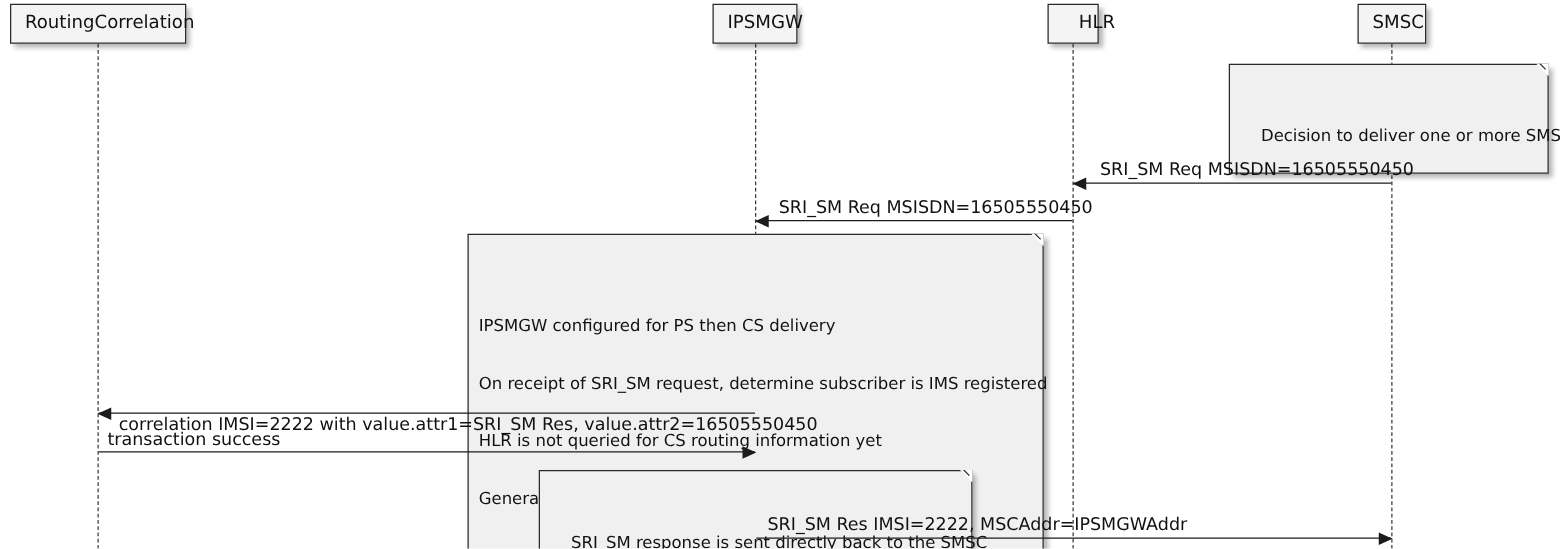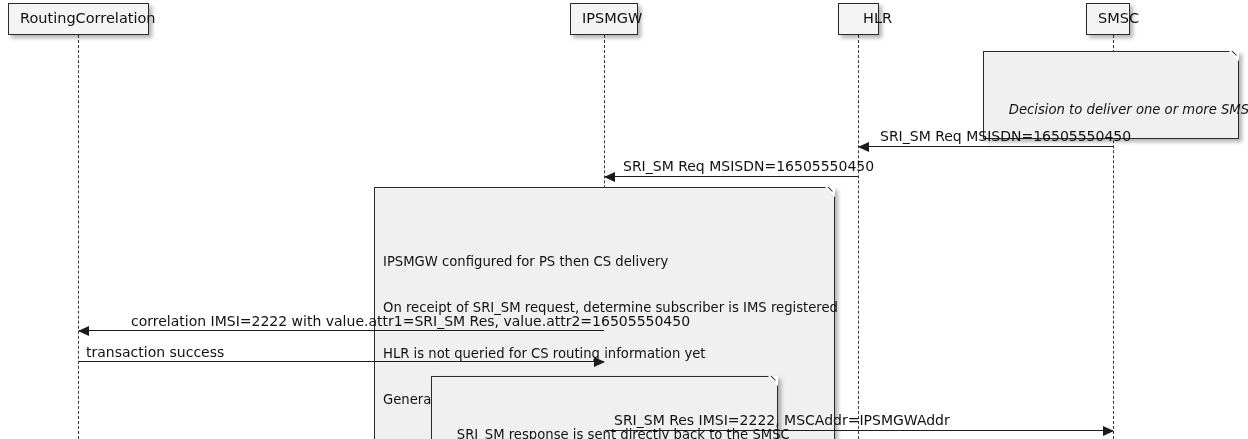--- a/index.html
+++ b/index.html
@@ -127,23 +127,23 @@
   <div class="lifeline" style="left:604px;"></div>
   <div class="lifeline" style="left:858px;"></div>
   <div class="lifeline" style="left:1113px;"></div>
 
   <div class="participant" style="left:8px; top:3px; width:141px;">RoutingCorrelation</div>
 
   <div class="participant" style="left:570px; top:3px; width:68px;">IPSMGW</div>
 
   <div class="participant" style="left:838px; top:3px; width:41px;padding-left:24px;">HLR</div>
 
-  <div class="participant" style="left:1086px; top:3px; width:44px;">SMSC</div>
+  <div class="participant" style="left:1086px; top:3px; width:55px;">SMSC</div>
 
-  <div class="note" style="left:983px; top:51px; width:256px;font-style:italic;">
+  <div class="note" style="left:983px; top:51px; width:256px;">
     <span class="fold"></span>
     <span class="fold-edge"></span>
     <span>Decision to deliver one or more SMS</span>
   </div>
 
 
   <div class="note" style="left:374px; top:187px; width:461px;">
     <span class="fold"></span>
     <span class="fold-edge"></span>
     <div>IPSMGW configured for PS then CS delivery</div>
@@ -167,21 +167,21 @@
   <div class="msg-label" style="left:880px; top:129px;">SRI_SM Req MSISDN=16505550450</div>
 
   <div class="msg to-left" style="left:605px; top:176px; width:253px;">
     <span class="head"></span>
   </div>
   <div class="msg-label" style="left:623px; top:159px;">SRI_SM Req MSISDN=16505550450</div>
 
   <div class="msg to-left" style="left:79px; top:330px; width:525px;">
     <span class="head"></span>
   </div>
-  <div class="msg-label" style="left:95px; top:314px;margin-left:36px;">correlation IMSI=2222 with value.attr1=SRI_SM Res, value.attr2=16505550450</div>
+  <div class="msg-label" style="left:95px; top:333px;">correlation IMSI=2222 with value.attr1=SRI_SM Res, value.attr2=16505550450</div>
 
   <div class="msg to-right" style="left:79px; top:361px; width:525px;">
     <span class="head"></span>
   </div>
   <div class="msg-label" style="left:86px; top:345px;text-align:center;">transaction success</div>
 
   <div class="msg to-right" style="left:605px; top:430px; width:508px;">
     <span class="head"></span>
   </div>
   <div class="msg-label" style="left:614px; top:413px;">SRI_SM Res IMSI=2222, MSCAddr=IPSMGWAddr</div>

